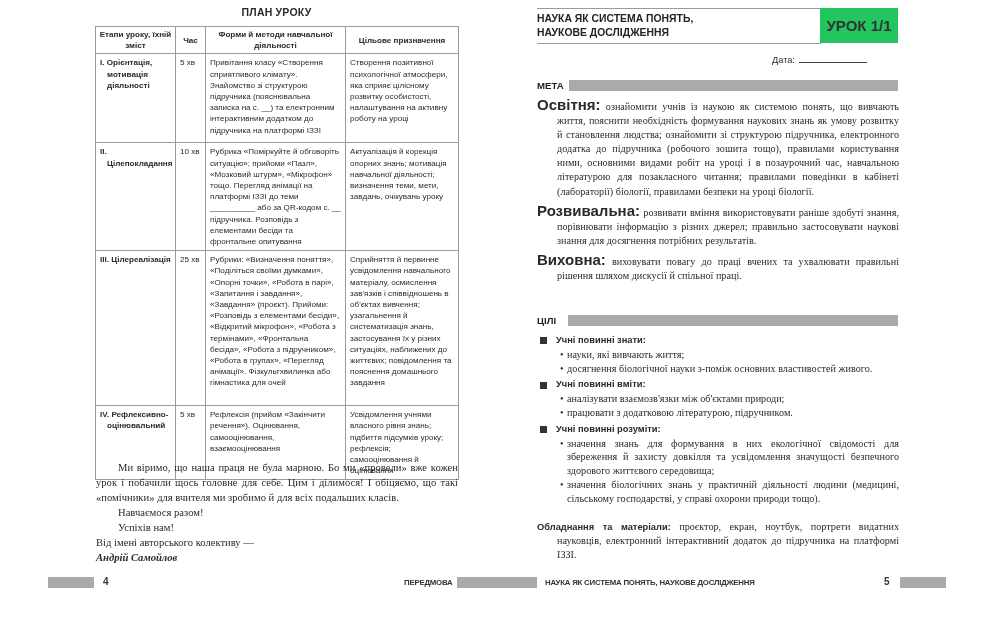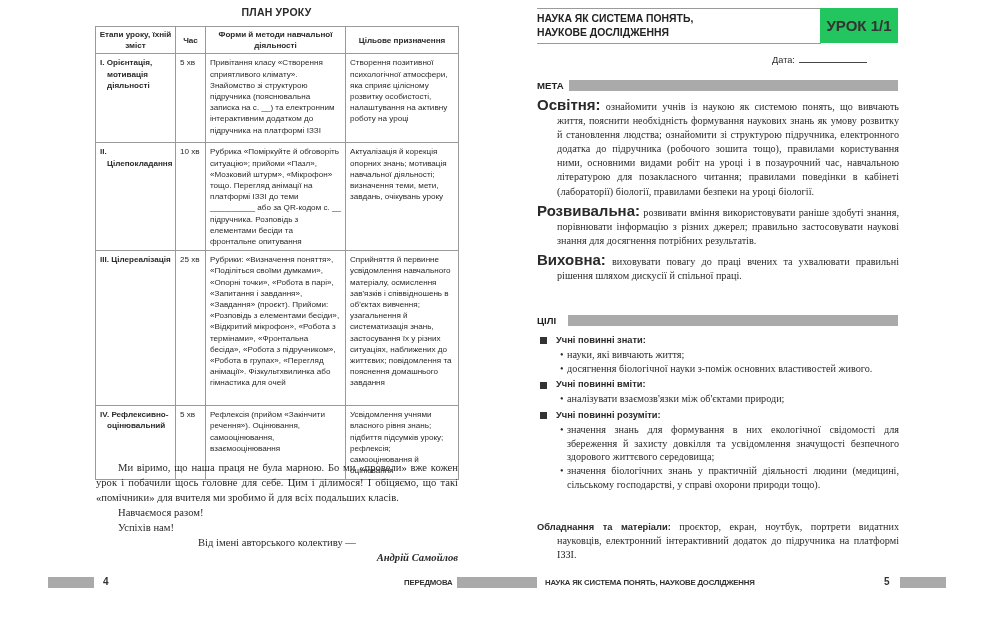--- a/index.html
+++ b/index.html
@@ -13,22 +13,22 @@
   table.plan th, table.plan td { border:1px solid #9a9a9a; vertical-align:top; padding:3px 4px 3px 4px; }
   table.plan th { font-weight:bold; text-align:center; vertical-align:middle; height:20px; padding:2px 3px; }
   table.plan td.stage { font-weight:bold; padding-left:4px; }
   .stage-inner { padding-left:7px; text-indent:-7px; }
   table.plan col.c1 { width:80px; } table.plan col.c2 { width:30px; } table.plan col.c3 { width:140px; } table.plan col.c4 { width:113px; }
   tr.r1 td { height:82px; } tr.r2 td { height:90px; } tr.r3 td { height:148px; } tr.r4 td { height:56px; }
 
   .foreword { position:absolute; left:96px; top:460px; width:362px; font-size:10.6px; line-height:15px; text-align:justify; }
   .foreword p { margin:0; }
   .foreword p.ind { text-indent:22px; }
-  .foreword .sign { text-align:center;font-family:Liberation Serif, serif; }
-  .foreword .author { text-align:right; font-style:italic; font-weight:bold; }
+  .foreword .sign { text-align:left;font-family:Liberation Serif, serif; }
+  .foreword .author { text-align:left; font-style:italic; font-weight:bold; }
 
   
   .bar { position:absolute; background:#aaaaaa; height:11px; }
   .foot-txt { position:absolute; font-size:7.8px; font-weight:bold; letter-spacing:-0.2px; color:#333; }
   .pnum { position:absolute; font-size:10px; font-weight:bold; color:#333; }
 
   
   .hdr-line { position:absolute; left:537px; width:284px; height:1px; background:#9a9a9a; }
   .lesson-title { position:absolute; left:537px; top:12px; width:280px; font-size:10.4px; font-weight:bold; line-height:13.5px; color:#222; }
   .lesson-box { position:absolute; left:820px; top:8px; width:78px; height:35px; background:#22c55e; display:flex; align-items:center; justify-content:center; font-size:15px; font-weight:bold; color:#333; }
@@ -155,20 +155,21 @@
         </div>
       <p class="aim-item"><span class="dot">•</span><span>науки, які вивчають життя;</span></p>
       <p class="aim-item"><span class="dot">•</span><span>досягнення біологічної науки з-поміж основних властивостей живого.</span></p>
     </div>
     <div class="aim-group">
       <div class="aim-head">
           <span class="sq"></span>
           <span>Учні повинні вміти:</span>
         </div>
       <p class="aim-item"><span class="dot">•</span><span>аналізувати взаємозв'язки між об'єктами природи;</span></p>
+      <p class="aim-item"><span class="dot">•</span><span>працювати з додатковою літературою, підручником.</span></p>
     </div>
     <div class="aim-group">
       <div class="aim-head">
           <span class="sq"></span>
           <span>Учні повинні розуміти:</span>
         </div>
       <p class="aim-item"><span class="dot">•</span><span>значення знань для формування в них екологічної свідомості для збереження й захисту довкілля та усвідомлення значущості безпечного здорового життєвого середовища;</span></p>
       <p class="aim-item"><span class="dot">•</span><span>значення біологічних знань у практичній діяльності людини (медицині, сільському господарстві, у справі охорони природи тощо).</span></p>
     </div>
   </div>

